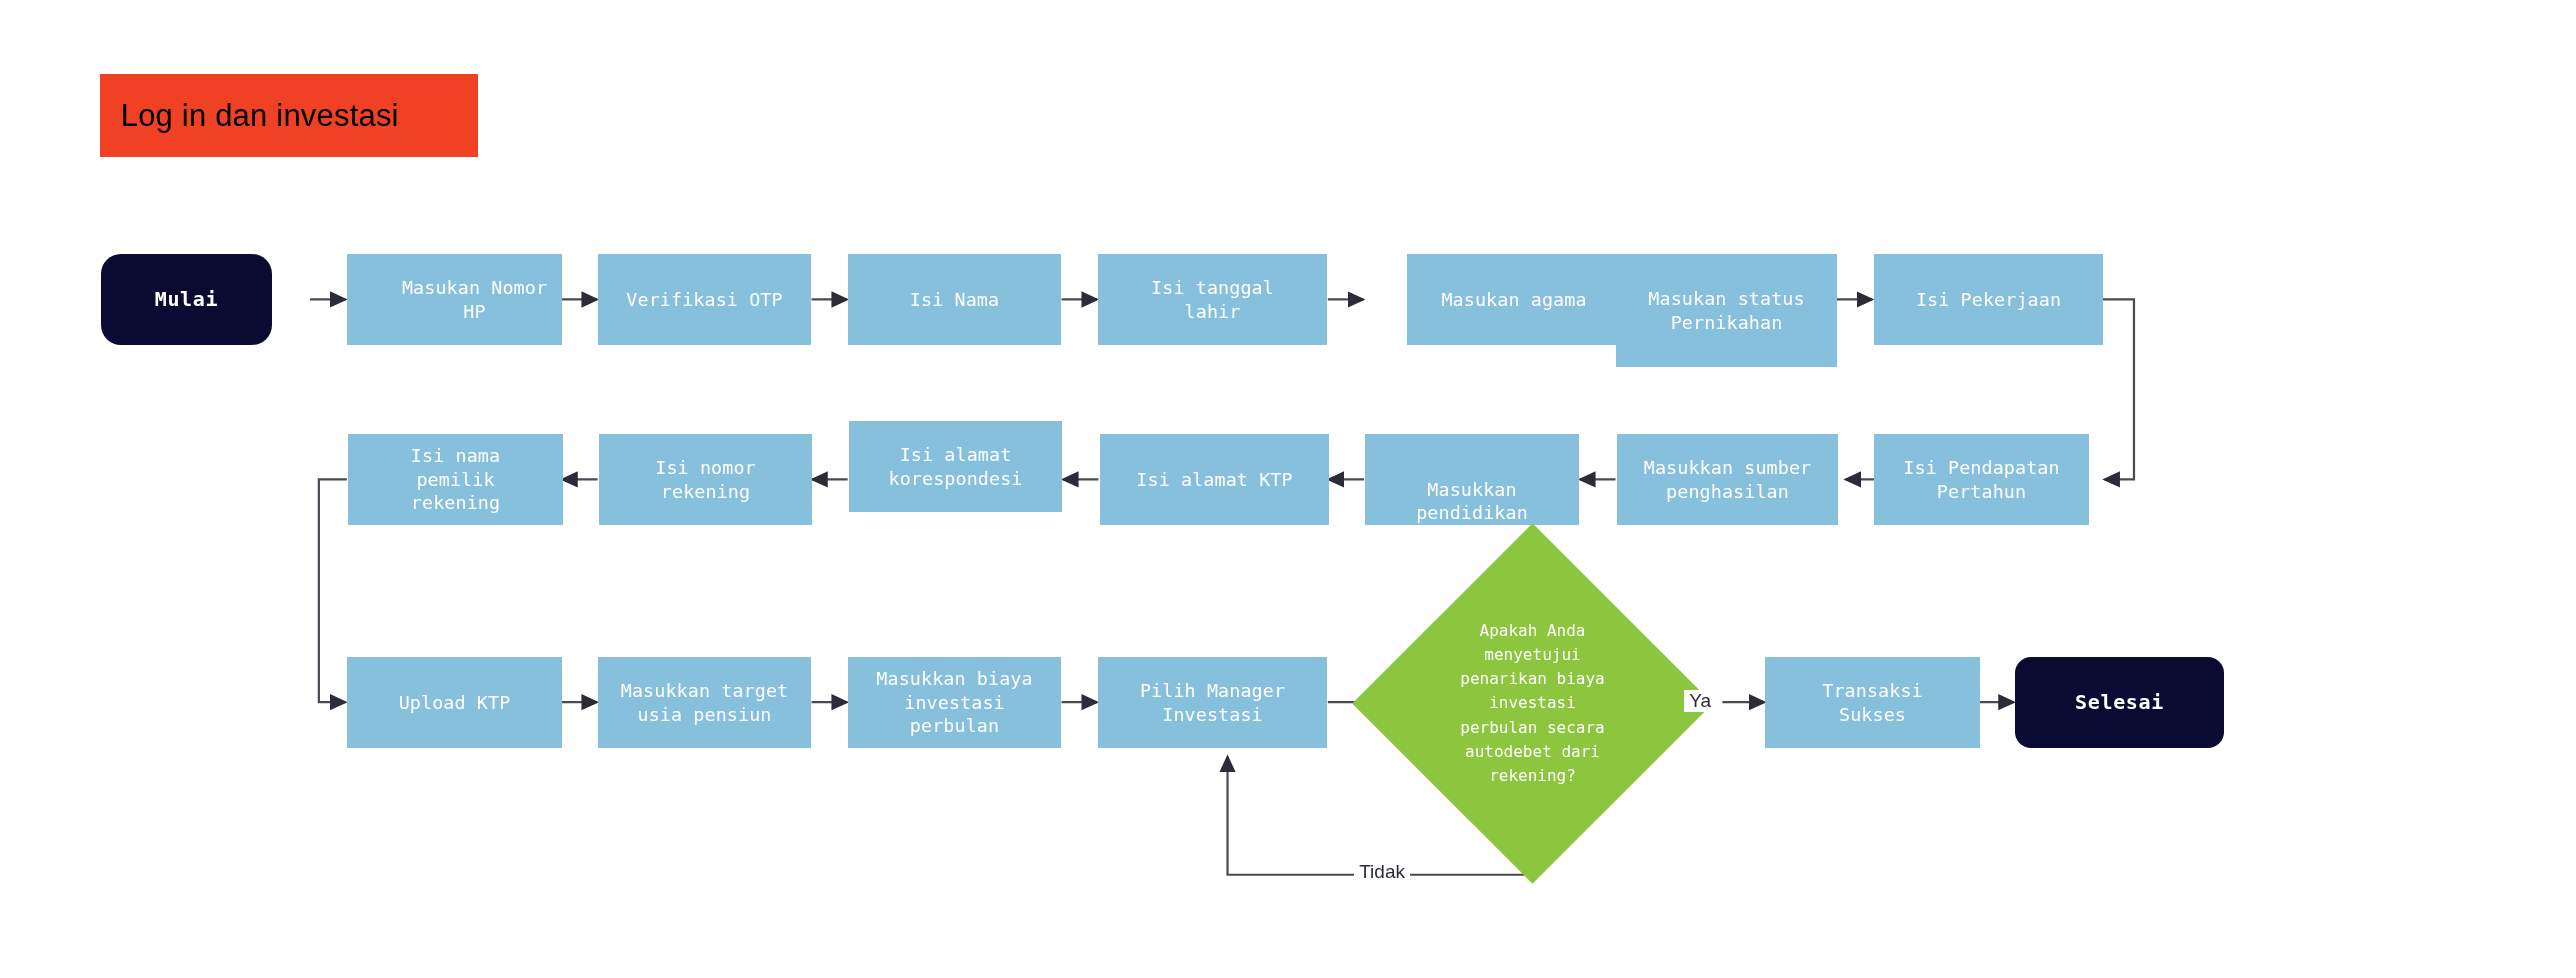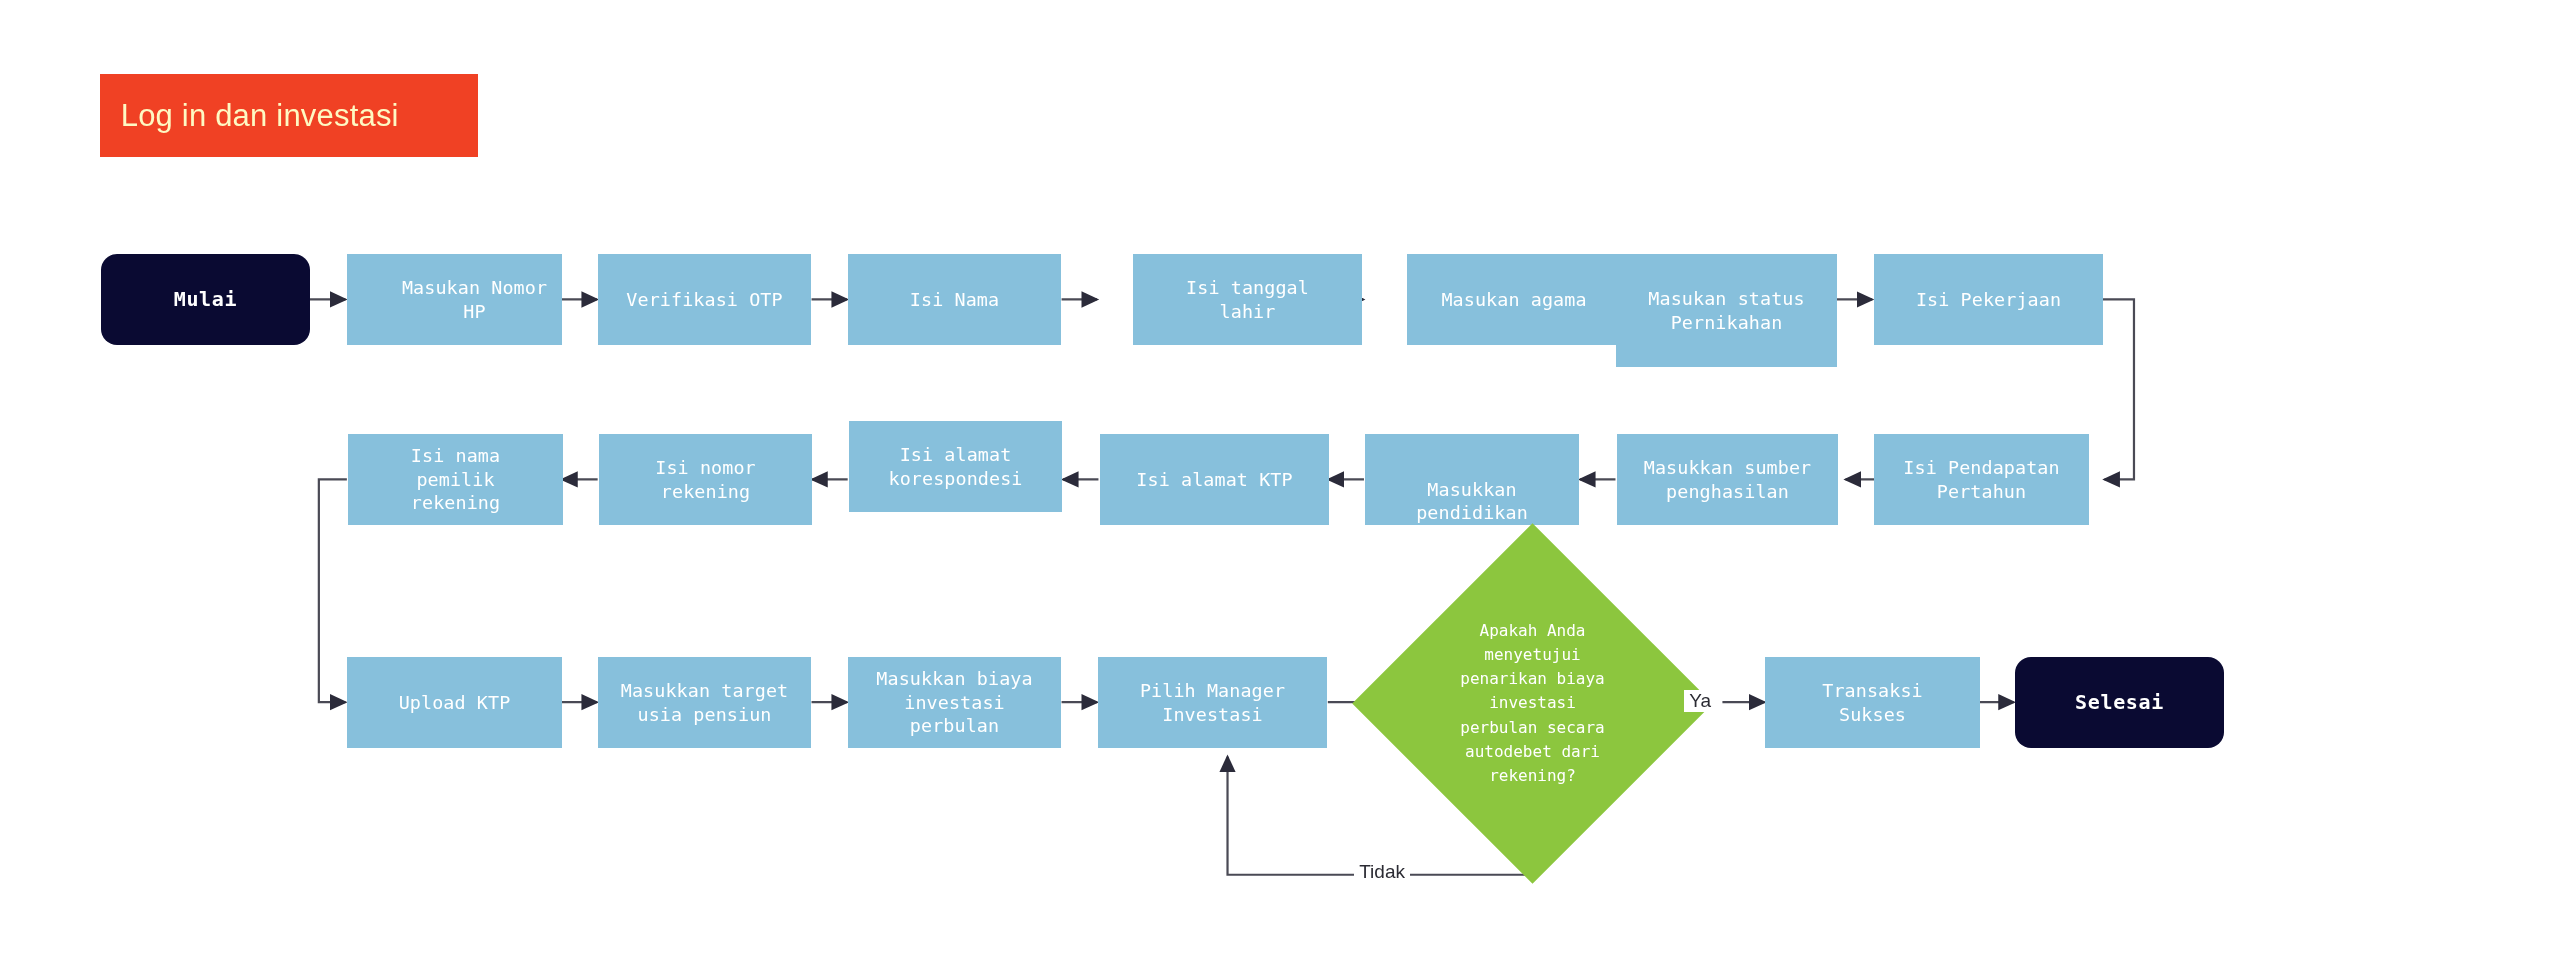--- a/index.html
+++ b/index.html
@@ -25,21 +25,21 @@
     background: #f04124;
     display: flex;
     align-items: center;
     justify-content: flex-start;
     box-sizing: border-box;
     padding-left: 20.7px;
   }
   #title-banner .title-text {
     font-family: "Liberation Sans", sans-serif;
     font-size: 31px;
-    color: #fef9c3;
+    color: #000000;
     letter-spacing: 0.2px;
     white-space: nowrap;
   }
   
   .node {
     position: absolute;
     box-sizing: border-box;
     display: flex;
     align-items: center;
     justify-content: center;
@@ -156,38 +156,38 @@
       <line x1="1800" y1="952" x2="1900" y2="952"></line>
 
       <line x1="2255" y1="952" x2="2286" y2="952"></line>
       <line x1="2335" y1="952" x2="2392" y2="952"></line>
       <line x1="2683" y1="952" x2="2730" y2="952"></line>
 
       <path d="M 2078 1127 L 2078 1186 L 1664 1186 L 1664 1026"></path>
     </g>
   </svg>
 
-  <div class="node terminal" style="left:101px; top:254px; width:209px; height:91px;">
+  <div class="node terminal" style="left:101px; top:254px; width:171px; height:91px;border-radius:20px;">
     <span class="node-label">Mulai</span>
   </div>
 
   <div class="node process" style="left:347px; top:254px; width:215px; height:91px;padding-left:40px;">
     <span class="node-label">Masukan Nomor
 HP</span>
   </div>
 
   <div class="node process" style="left:598px; top:254px; width:213px; height:91px;">
     <span class="node-label">Verifikasi OTP</span>
   </div>
 
   <div class="node process" style="left:848px; top:254px; width:213px; height:91px;">
     <span class="node-label">Isi Nama</span>
   </div>
 
-  <div class="node process" style="left:1098px; top:254px; width:229px; height:91px;margin-left:35px;">
+  <div class="node process" style="left:1098px; top:254px; width:229px; height:91px;">
     <span class="node-label">Isi tanggal
 lahir</span>
   </div>
 
   <div class="node process" style="left:1365px; top:254px; width:214px; height:91px;margin-left:42px;">
     <span class="node-label">Masukan agama</span>
   </div>
 
   <div class="node process" style="left:1616px; top:254px; width:221px; height:113px;">
     <span class="node-label">Masukan status

